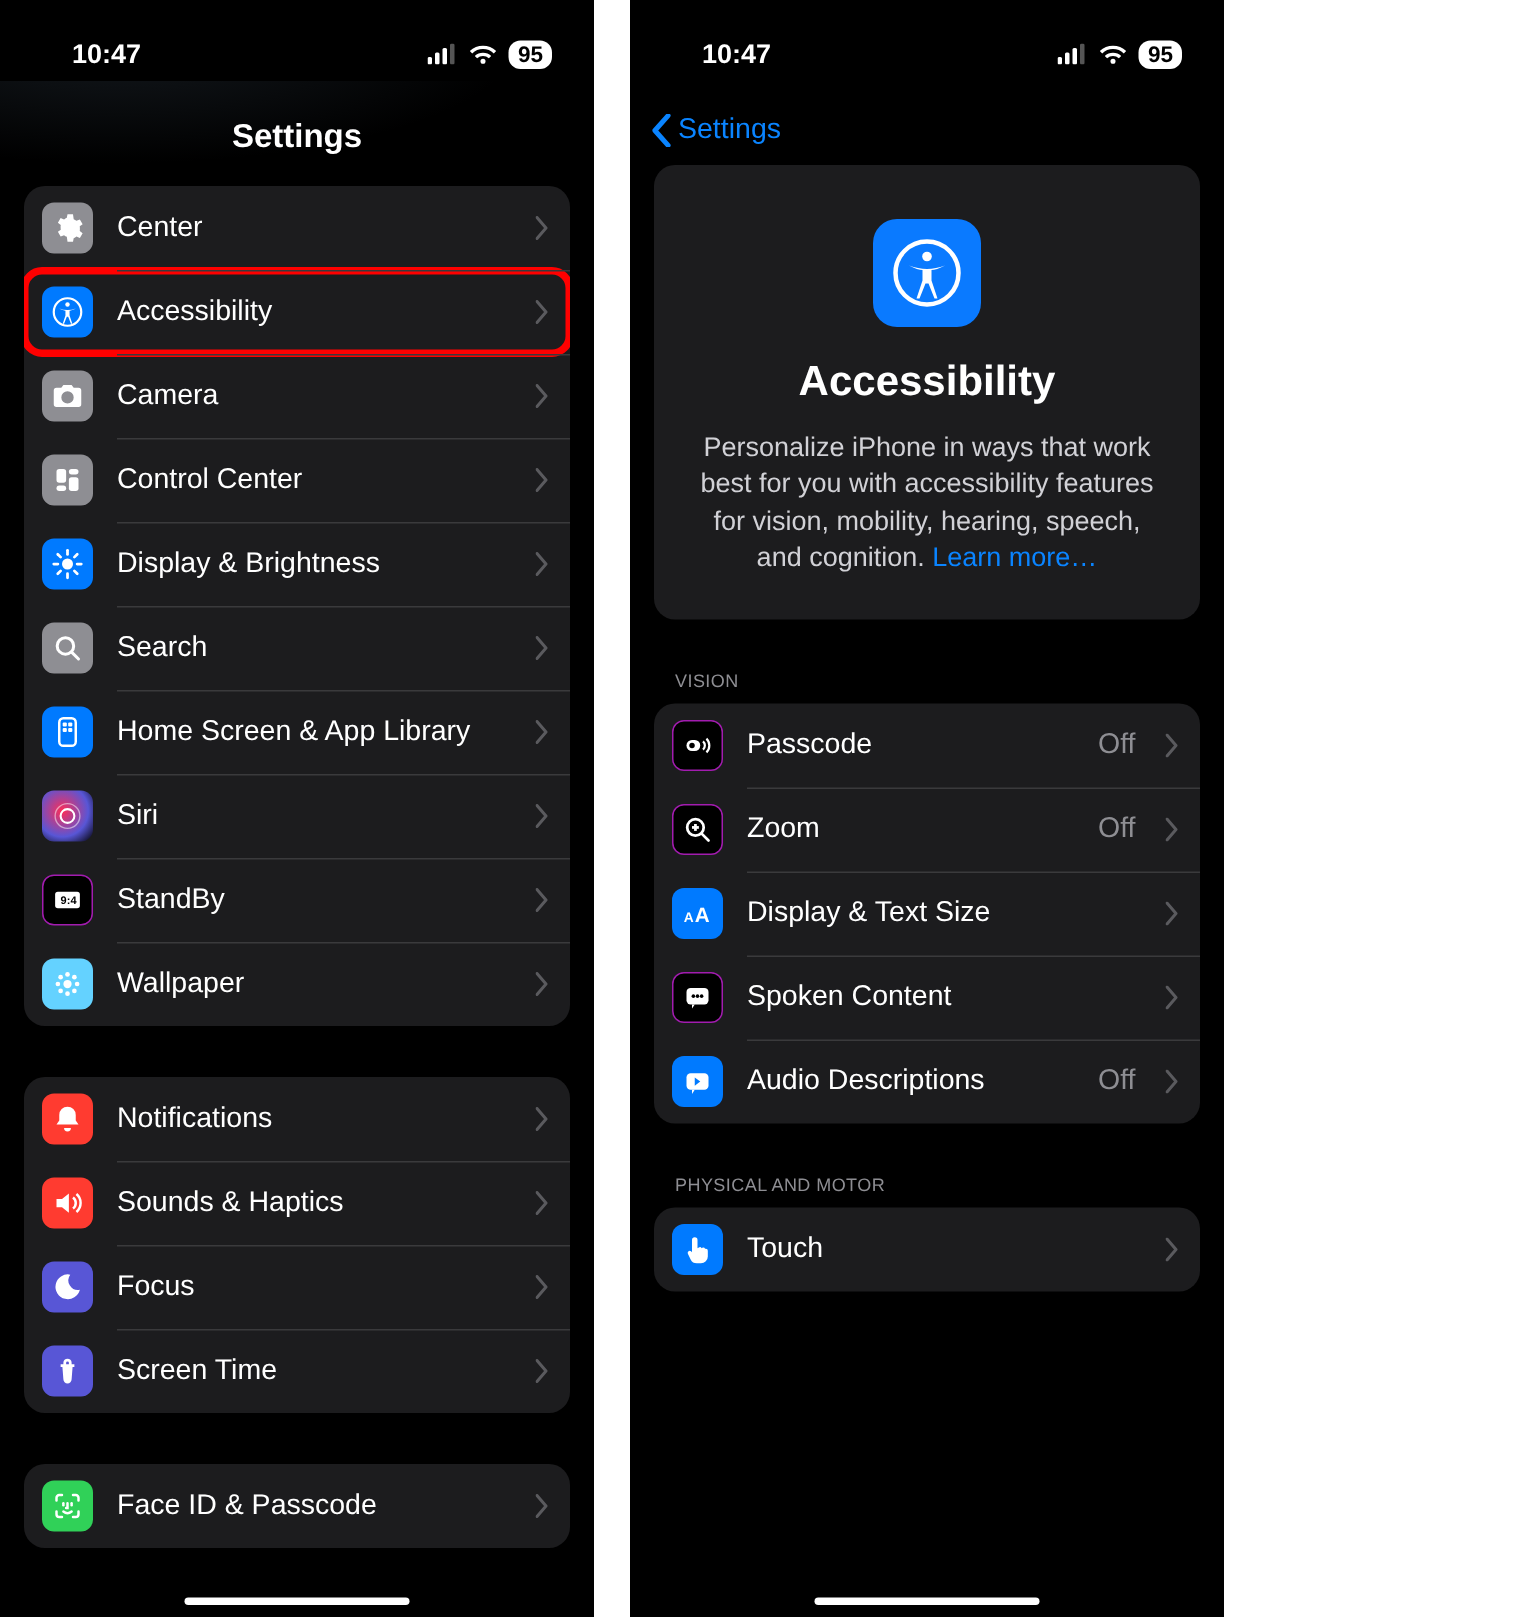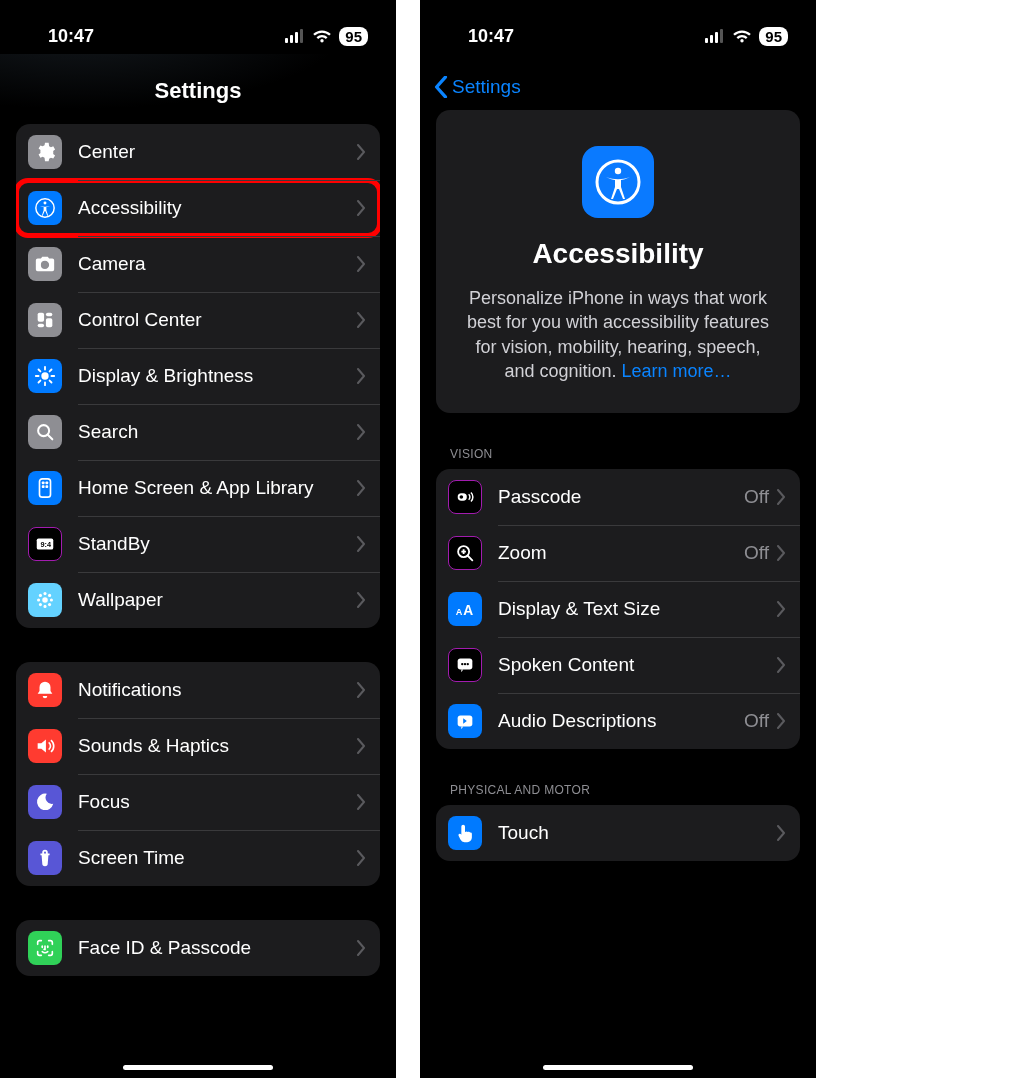--- a/index.html
+++ b/index.html
@@ -68,21 +68,21 @@
     content:""; position:absolute; left:62px; right:0; top:0;
     height:1px; background:#3a3a3c;
   }
   .icon-box {
     width:34px; height:34px; border-radius:8px; flex:0 0 34px;
     display:flex; align-items:center; justify-content:center;
     margin-right:16px;
   }
   .icon-box svg { width:22px; height:22px; }
   .label { flex:1; font-size:19px; color:#fff; }
-  .value { font-size:19px; color:#8e8e93; margin-right:8px; }
+  .value { font-size:19px; color:#8e8e93; margin-right:20px; }
   .chevron { color:#5a5a5e; }
   .chevron svg { width:9px; height:16px; display:block; }
 
   .highlight { outline:5px solid #ff0000; outline-offset:-3px; border-radius:12px; }
 
   
   .hero {
     background:#1c1c1e; border-radius:14px;
     padding:36px 30px 30px; text-align:center; margin-bottom:34px;
   }
@@ -245,20 +245,34 @@
             </svg>
           </div>
           <div class="label">Home Screen &amp; App Library</div>
           <div class="chevron">
             <svg viewBox="0 0 9 16">
               <path d="M1 1l6 7-6 7" stroke="currentColor" stroke-width="2" fill="none" stroke-linecap="round" stroke-linejoin="round"></path>
             </svg>
           </div>
         </div>
         <div class="row">
+          <div class="icon-box ic-siri">
+            <svg viewBox="0 0 24 24">
+              <circle cx="12" cy="12" r="9" fill="none" stroke="#fff" stroke-width="1" opacity=".5"></circle>
+              <circle cx="12" cy="12" r="5" fill="none" stroke="#fff" stroke-width="1.5"></circle>
+            </svg>
+          </div>
+          <div class="label">Siri</div>
+          <div class="chevron">
+            <svg viewBox="0 0 9 16">
+              <path d="M1 1l6 7-6 7" stroke="currentColor" stroke-width="2" fill="none" stroke-linecap="round" stroke-linejoin="round"></path>
+            </svg>
+          </div>
+        </div>
+        <div class="row">
           <div class="icon-box ic-black">
             <svg viewBox="0 0 24 24">
               <rect x="3" y="6" width="18" height="12" rx="2" fill="#fff"></rect>
               <text x="7" y="15" font-size="8" fill="#000" font-weight="700">9:4</text>
             </svg>
           </div>
           <div class="label">StandBy</div>
           <div class="chevron">
             <svg viewBox="0 0 9 16">
               <path d="M1 1l6 7-6 7" stroke="currentColor" stroke-width="2" fill="none" stroke-linecap="round" stroke-linejoin="round"></path>

